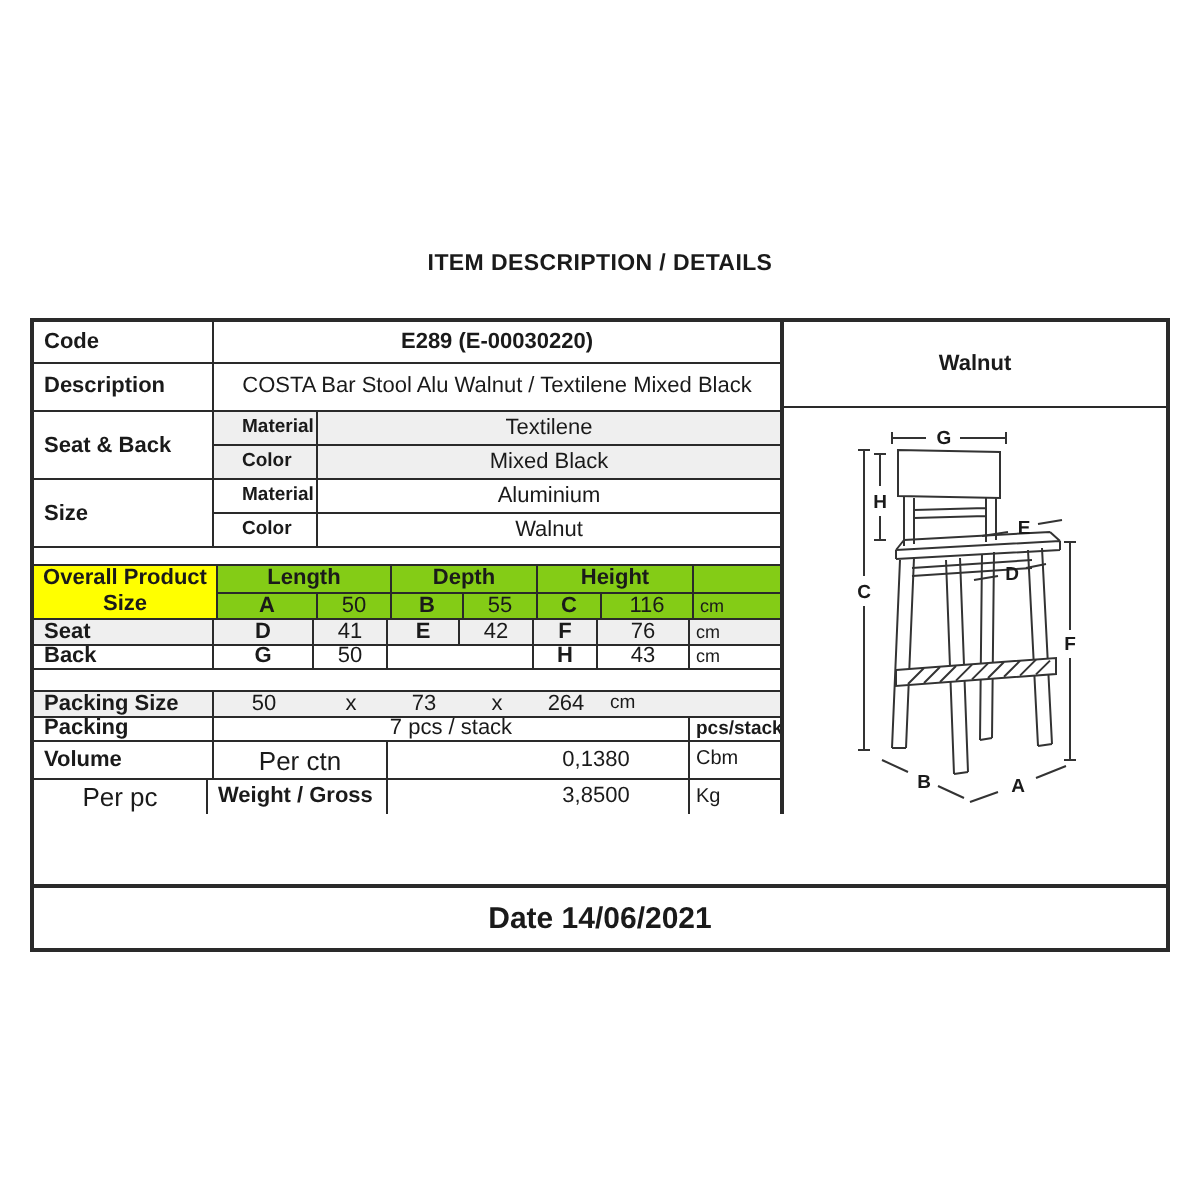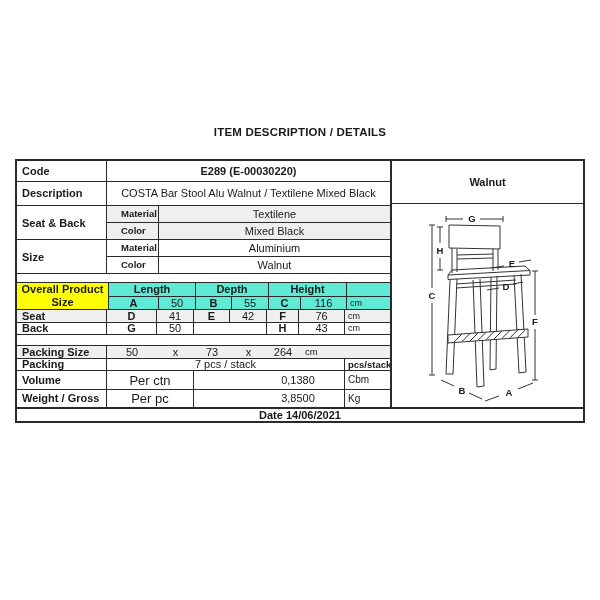--- a/index.html
+++ b/index.html
@@ -39,42 +39,42 @@
   .section { display:flex; }
   .sec-lab {
     width:90px; border-right:1px solid #2a2a2a; border-bottom:1px solid #2a2a2a;
     display:flex; align-items:center; padding-left:5px; font-weight:bold; font-size:11px;
   }
   .sec-rows { flex:1; display:flex; flex-direction:column; }
   .key { width:52px; font-size:9.5px; font-weight:bold; justify-content:flex-start; padding-left:14px; }
   .val { flex:1; }
 
   
-  .yellow { background:#5eead4; }
+  .yellow { background:#84cc16; }
   .sizeblock { display:flex; }
   .ylab {
     width:92px; background:#ffff00; border-right:1px solid #2a2a2a; border-bottom:1px solid #2a2a2a;
     display:flex; flex-direction:column; align-items:center; justify-content:center;
     font-weight:bold; font-size:11px; line-height:1.2; text-align:center;
   }
   .grid-rows { flex:1; display:flex; flex-direction:column; }
   .w87{width:87px}.w73{width:73px}.w78{width:78px}
   .w50{width:50px}.w37{width:37px}.w36{width:36px}.w32{width:32px}.w46{width:46px}
   .bold { font-weight:bold; }
   .unit { font-size:9px; justify-content:flex-start; padding-left:3px; flex:1; }
   .unitcol { width:45px; font-size:10px; justify-content:flex-start; padding-left:3px; }
 
   
   .pspan { display:flex; align-items:center; justify-content:center; }
   .padL { justify-content:center; padding-left:58px; }
   .smallkey { font-size:13px; }
 
   .daterow {
-    height:14px; border-top:2px solid #2a2a2a; display:flex; align-items:center;
-    justify-content:center; font-weight:bold; font-size:11px;
+    height:32px; border-top:2px solid #2a2a2a; display:flex; align-items:center;
+    justify-content:center; font-weight:bold; font-size:15px;margin-top:35px;
   }
 
   
   .dheader {
     height:43px; border-bottom:1px solid #2a2a2a; display:flex;
     align-items:center; justify-content:center; font-weight:bold; font-size:11px;
   }
   .darea { flex:1; position:relative; }
   .darea svg { position:absolute; left:0; top:0; }
   .dimtext text {
@@ -196,22 +196,22 @@
       </div>
 
       <div class="row h19">
         <div class="cell lab">Volume</div>
         <div class="cell w87 smallkey">Per ctn</div>
         <div class="cell padL" style="flex:1">0,1380</div>
         <div class="cell unitcol last">Cbm</div>
       </div>
 
       <div class="row h17 no-bb">
+        <div class="cell w87 smallkey">Per pc</div>
         <div class="cell lab">Weight / Gross</div>
-        <div class="cell w87 smallkey">Per pc</div>
         <div class="cell padL" style="flex:1">3,8500</div>
         <div class="cell unitcol last">Kg</div>
       </div>
     </div>
 
     <div class="right">
       <div class="dheader">Walnut</div>
       <div class="darea">
         <svg width="193" height="203" viewBox="0 0 193 203">
           <g stroke="#333333" stroke-width="1" fill="none" stroke-linecap="butt">

